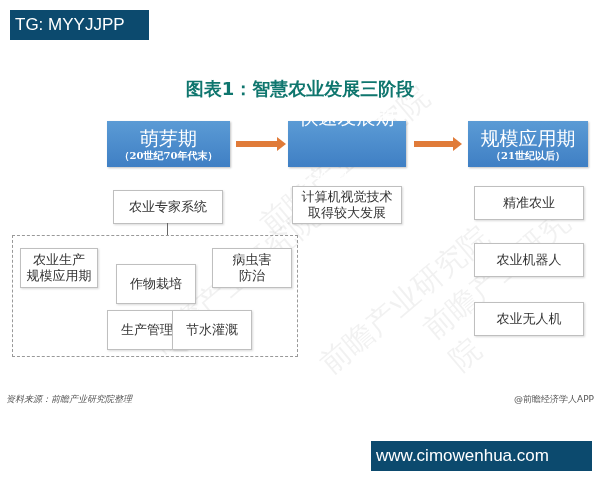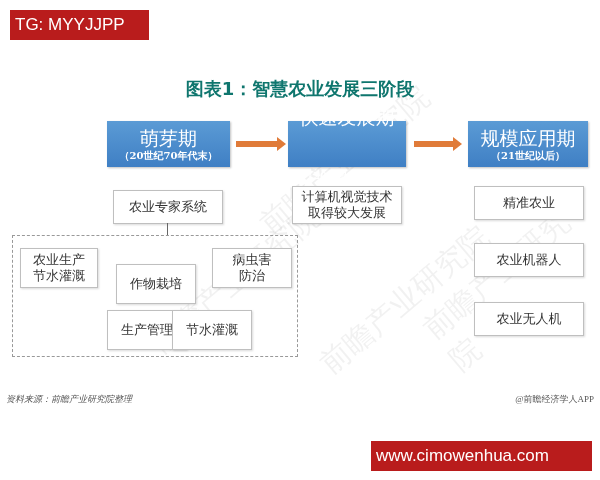--- a/index.html
+++ b/index.html
@@ -1,19 +1,19 @@
 <!DOCTYPE html>
 <html><head>
 <meta charset="utf-8">
 <style>
   html, body { margin:0; padding:0; }
   body { width:600px; height:480px; background:#ffffff; position:relative; overflow:hidden;
          font-family:"DejaVu Serif", serif; color:#333; }
   .abs { position:absolute; }
-  .tag { background:#b91c1c; color:#ffffff; font-family:"Liberation Sans", sans-serif; font-size:17px;
+  .tag { background:#0c4a6e; color:#ffffff; font-family:"Liberation Sans", sans-serif; font-size:17px;
          display:flex; align-items:center; padding-left:5px; box-sizing:border-box; }
   .title { font-family:"DejaVu Sans", sans-serif; font-weight:bold; font-size:18px; color:#0f766e; text-align:center; }
   .phase { background:linear-gradient(#5b9bd5,#3f7fc4); color:#fff; box-shadow:1px 1px 2px rgba(0,0,0,0.25);
            display:flex; flex-direction:column; align-items:center; justify-content:center; }
   .phase .name { font-size:19px; line-height:22px; }
   .phase .sub { font-size:10px; line-height:13px; font-weight:bold; }
   .arrow { height:6px; background:#e07b39; }
   .arrow::after { content:""; position:absolute; right:-8px; top:-4px; border-left:9px solid #e07b39;
                   border-top:7px solid transparent; border-bottom:7px solid transparent; }
   .box { border:1px solid #bfbfbf; background:#fff; box-shadow:1px 1px 2px rgba(0,0,0,0.15);
@@ -50,30 +50,30 @@
 
 <div class="abs phase" style="left:468px;top:121px;width:120px;height:46px;">
   <div class="name">规模应用期</div>
   <div class="sub">（21世纪以后）</div>
 </div>
 
 <div class="abs box" style="left:113px;top:190px;width:108px;height:32px;">农业专家系统</div>
 <div class="abs vline" style="left:167px;top:223px;height:12px;"></div>
 <div class="abs dotted" style="left:12px;top:235px;width:284px;height:120px;"></div>
 <div class="abs box" style="left:20px;top:248px;width:76px;height:38px;white-space:pre-line;">农业生产
-节水灌溉</div>
+规模应用期</div>
 <div class="abs box" style="left:116px;top:264px;width:78px;height:38px;">作物栽培</div>
 <div class="abs box" style="left:212px;top:248px;width:78px;height:38px;white-space:pre-line;">病虫害
 防治</div>
 <div class="abs box" style="left:67px;top:310px;width:78px;height:38px;margin-left:40px;">生产管理</div>
 <div class="abs box" style="left:172px;top:310px;width:78px;height:38px;">节水灌溉</div>
 
 <div class="abs box" style="left:292px;top:186px;width:108px;height:36px;white-space:pre-line;">计算机视觉技术
 取得较大发展</div>
 
 <div class="abs box" style="left:474px;top:186px;width:108px;height:32px;">精准农业</div>
 <div class="abs box" style="left:474px;top:243px;width:108px;height:32px;">农业机器人</div>
 <div class="abs box" style="left:474px;top:302px;width:108px;height:32px;">农业无人机</div>
 
 <div class="abs footer" style="left:6px;top:393px;">资料来源：前瞻产业研究院整理</div>
-<div class="abs footer" style="right:6px;top:393px;font-style:normal;font-family:Liberation Serif, serif;">@前瞻经济学人APP</div>
+<div class="abs footer" style="right:6px;top:393px;font-style:normal;">@前瞻经济学人APP</div>
 
 <div class="abs tag" style="left:371px;top:441px;width:221px;height:30px;font-size:17px;">www.cimowenhua.com</div>
 
 </body></html>

